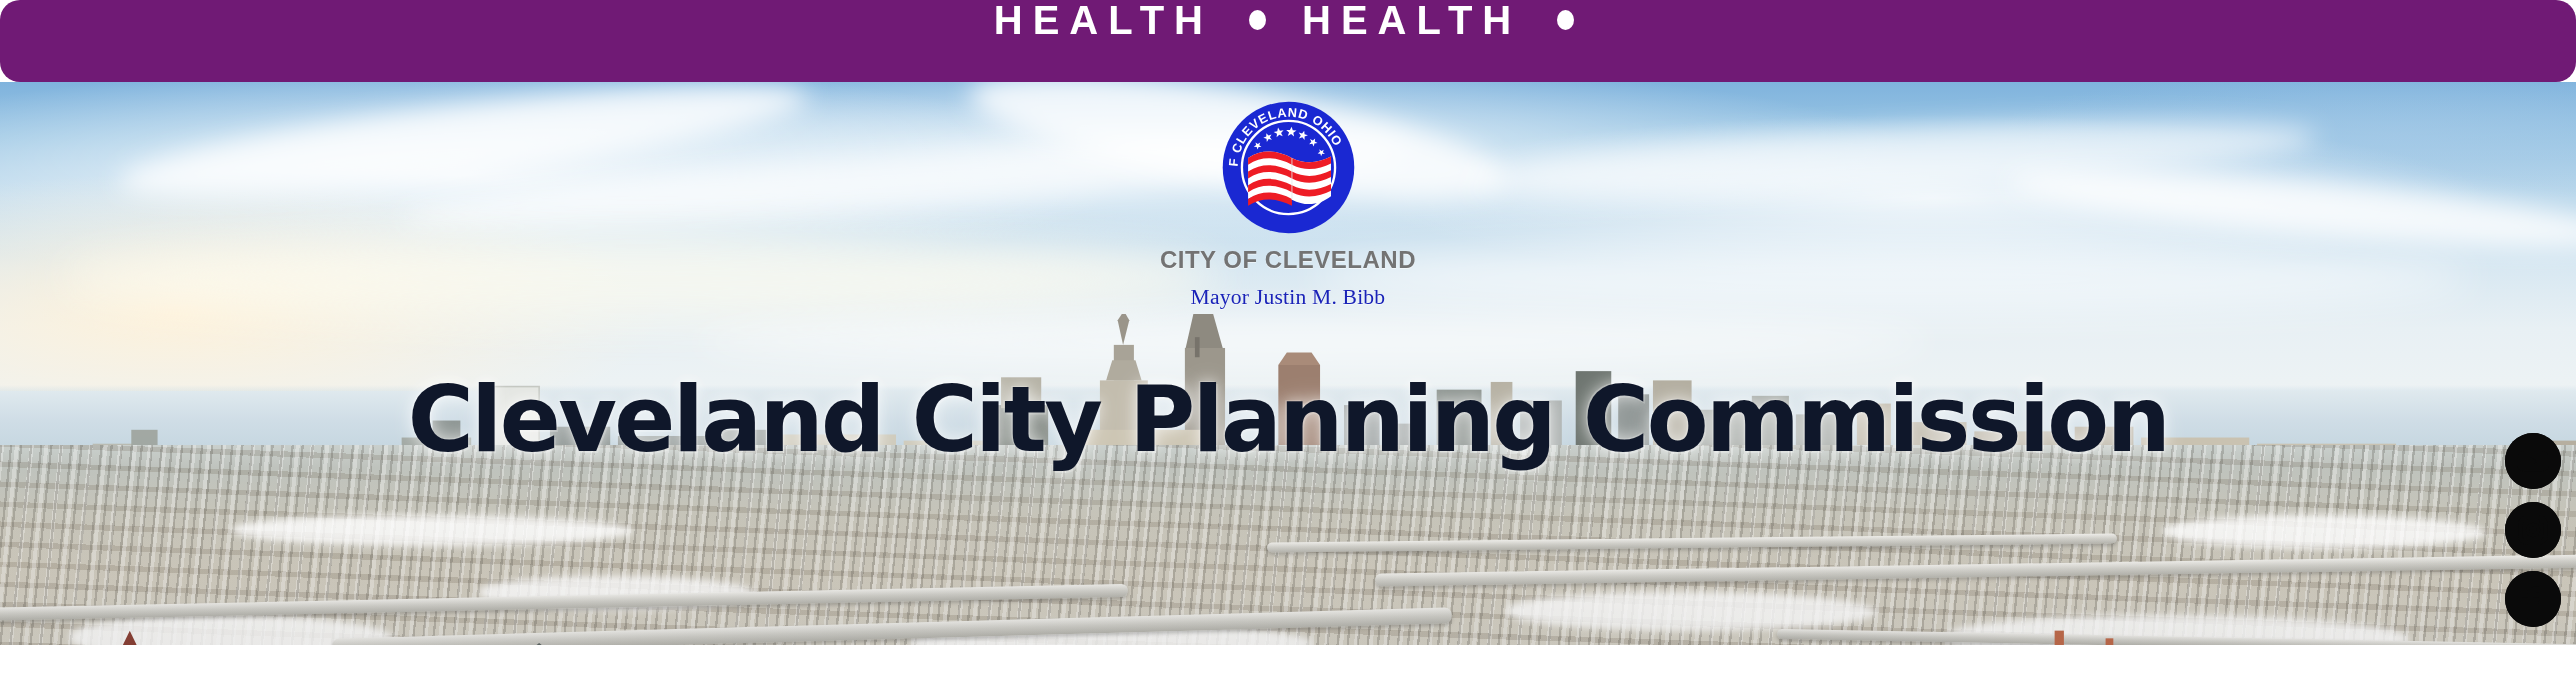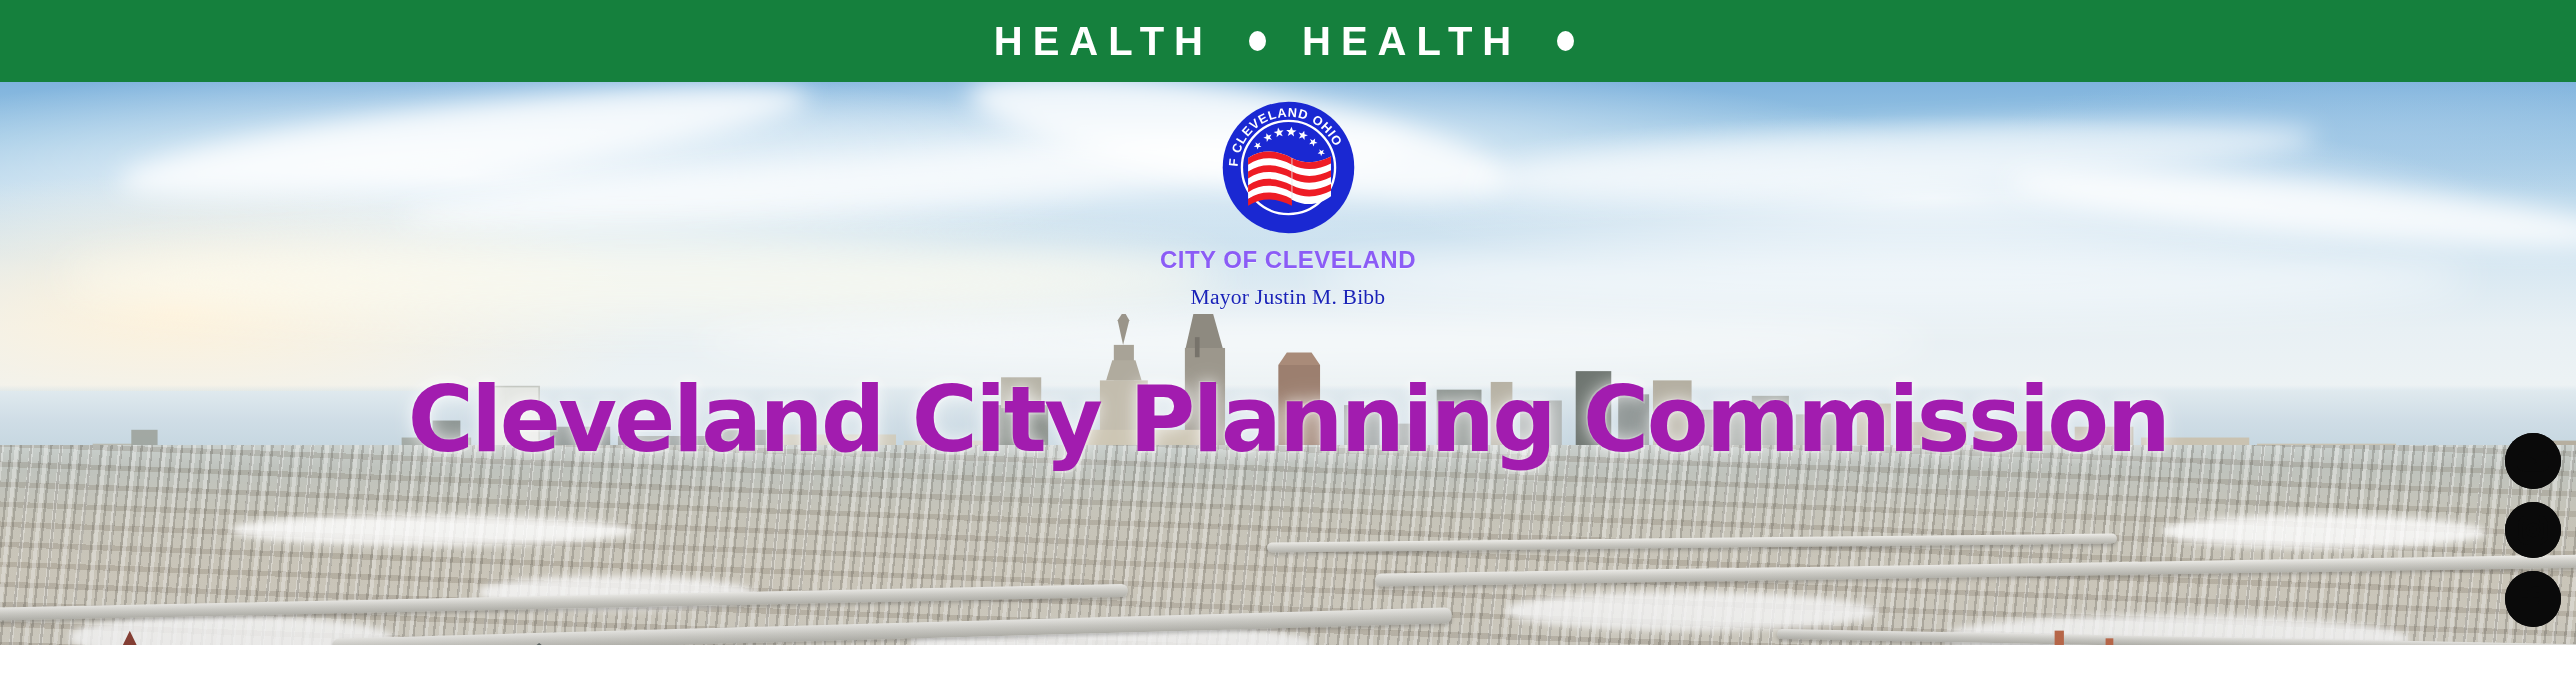--- a/index.html
+++ b/index.html
@@ -15,23 +15,24 @@
     position:relative;
     width:2576px; height:682px;
     background:#ffffff;
     overflow:hidden;
   }
 
   
   .tagline-bar{
     position:absolute; left:0; top:0;
     width:2576px; height:82px;
-    background:#15803d;
-    display:flex; align-items:center; justify-content:center;
+    background:#701a75;
+    display:flex; align-items:flex-start; justify-content:center;
     z-index:40;
+    border-radius:20px;
   }
   .tagline{
     display:flex; align-items:center;
     transform:translateX(14px);
   }
   .tagline-word{
     color:#ffffff;
     font-family:"Liberation Sans", sans-serif;
     font-weight:bold;
     font-size:40px;
@@ -139,42 +140,42 @@
     z-index:25;
     padding-top:17px;
   }
   .seal{
     position:relative; width:137px; height:137px;
   }
   .seal svg{ display:block; width:137px; height:137px; }
 
   .seal-title{
     margin-top:10px;
-    color:#8b5cf6;
+    color:#737373;
     font-family:"Liberation Sans", sans-serif;
     font-weight:bold;
     font-size:24px;
     letter-spacing:0.5px;
     text-shadow:0 0.8px 0 rgba(255,255,255,.5);
   }
   .seal-sub{
     margin-top:11px;
     color:#1a23b8;
     font-family:"Liberation Serif", serif;
     font-size:21.6px;
     letter-spacing:0.2px;
     text-shadow:0 0.8px 0 rgba(255,255,255,.5);
   }
 
   
   .headline{
     position:absolute; left:0; top:375px; width:2576px;
     text-align:center;
     z-index:30;
-    color:#a21caf;
+    color:#0f172a;
     font-family:"DejaVu Sans", sans-serif;
     font-weight:bold;
     font-size:90px;
     letter-spacing:-2.5px;
     line-height:1;
     white-space:nowrap;
     text-shadow:
        0 0 14px rgba(255,255,255,.62),
        0 0 26px rgba(255,255,255,.40),
        1.5px 1.5px 0 rgba(255,255,255,.22),

